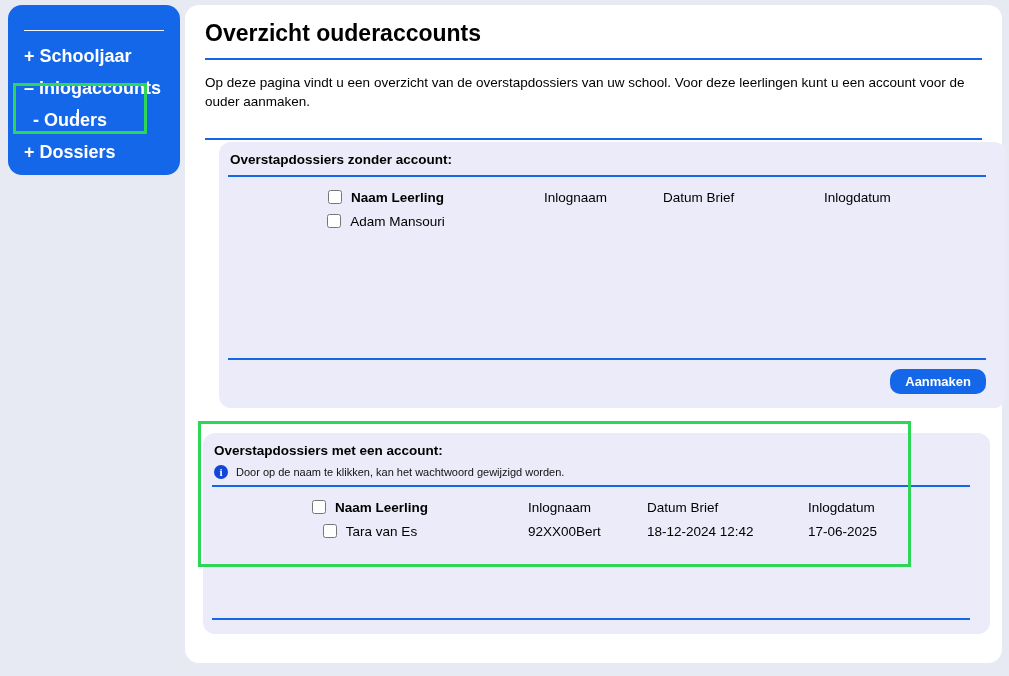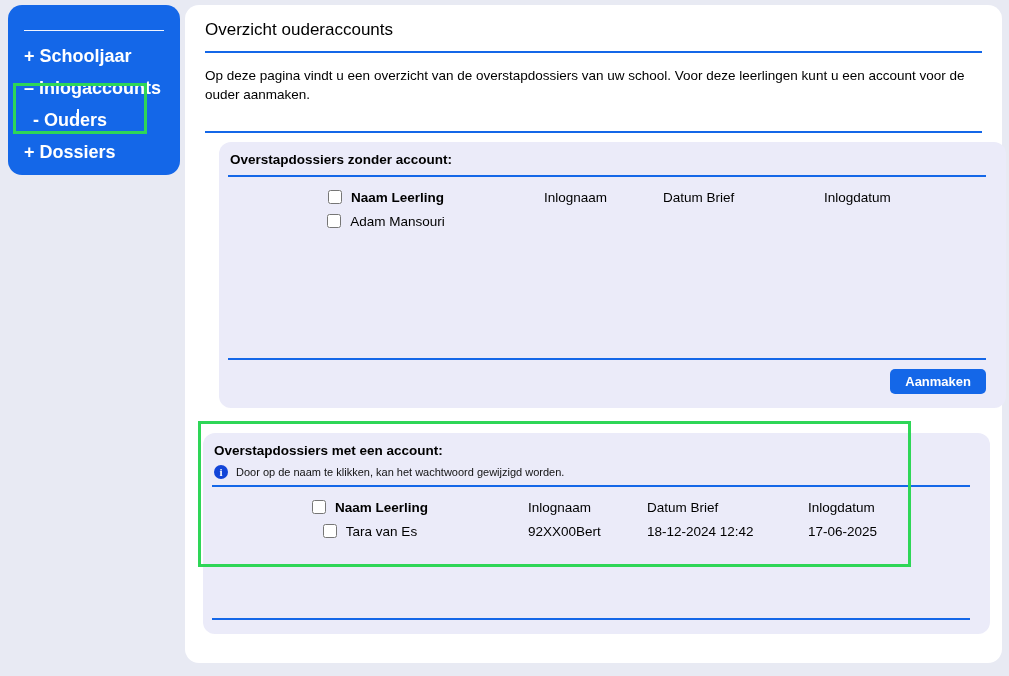--- a/index.html
+++ b/index.html
@@ -43,21 +43,21 @@
 
   
   .content {
     position: absolute;
     left: 185px; top: 5px;
     width: 817px; height: 658px;
     background: #ffffff;
     border-radius: 14px;
     padding: 15px 20px 0 20px;
   }
-  .page-title { font-size: 17px; font-weight: normal; }
+  .page-title { font-size: 23px; font-weight: bold; }
   .blue-rule {
     border: none; height: 2px;
     background: #1467e8;
   }
   .rule-title { margin-top: 11px; }
   .intro { font-size: 13.5px; line-height: 19px; margin-top: 13px; max-width: 782px; }
   .rule-intro { margin-top: 27px; }
 
   
   .panel {
@@ -106,21 +106,21 @@
     accent-color: #ffffff;
   }
   .col-head-name { font-weight: bold; }
 
   .panel-bottom { margin-top: auto; }
   .btn-row { display: flex; justify-content: flex-end; margin-top: 9px; }
   .blue-btn {
     background: #1467e8;
     color: #fff;
     border: none;
-    border-radius: 5px;
+    border-radius: 10px;
     font-family: "Liberation Sans", sans-serif;
     font-size: 13px; font-weight: bold;
     padding: 5px 15px;
     height: 25px;
     cursor: pointer;
   }
 
   
   .green-box {
     position: absolute;

